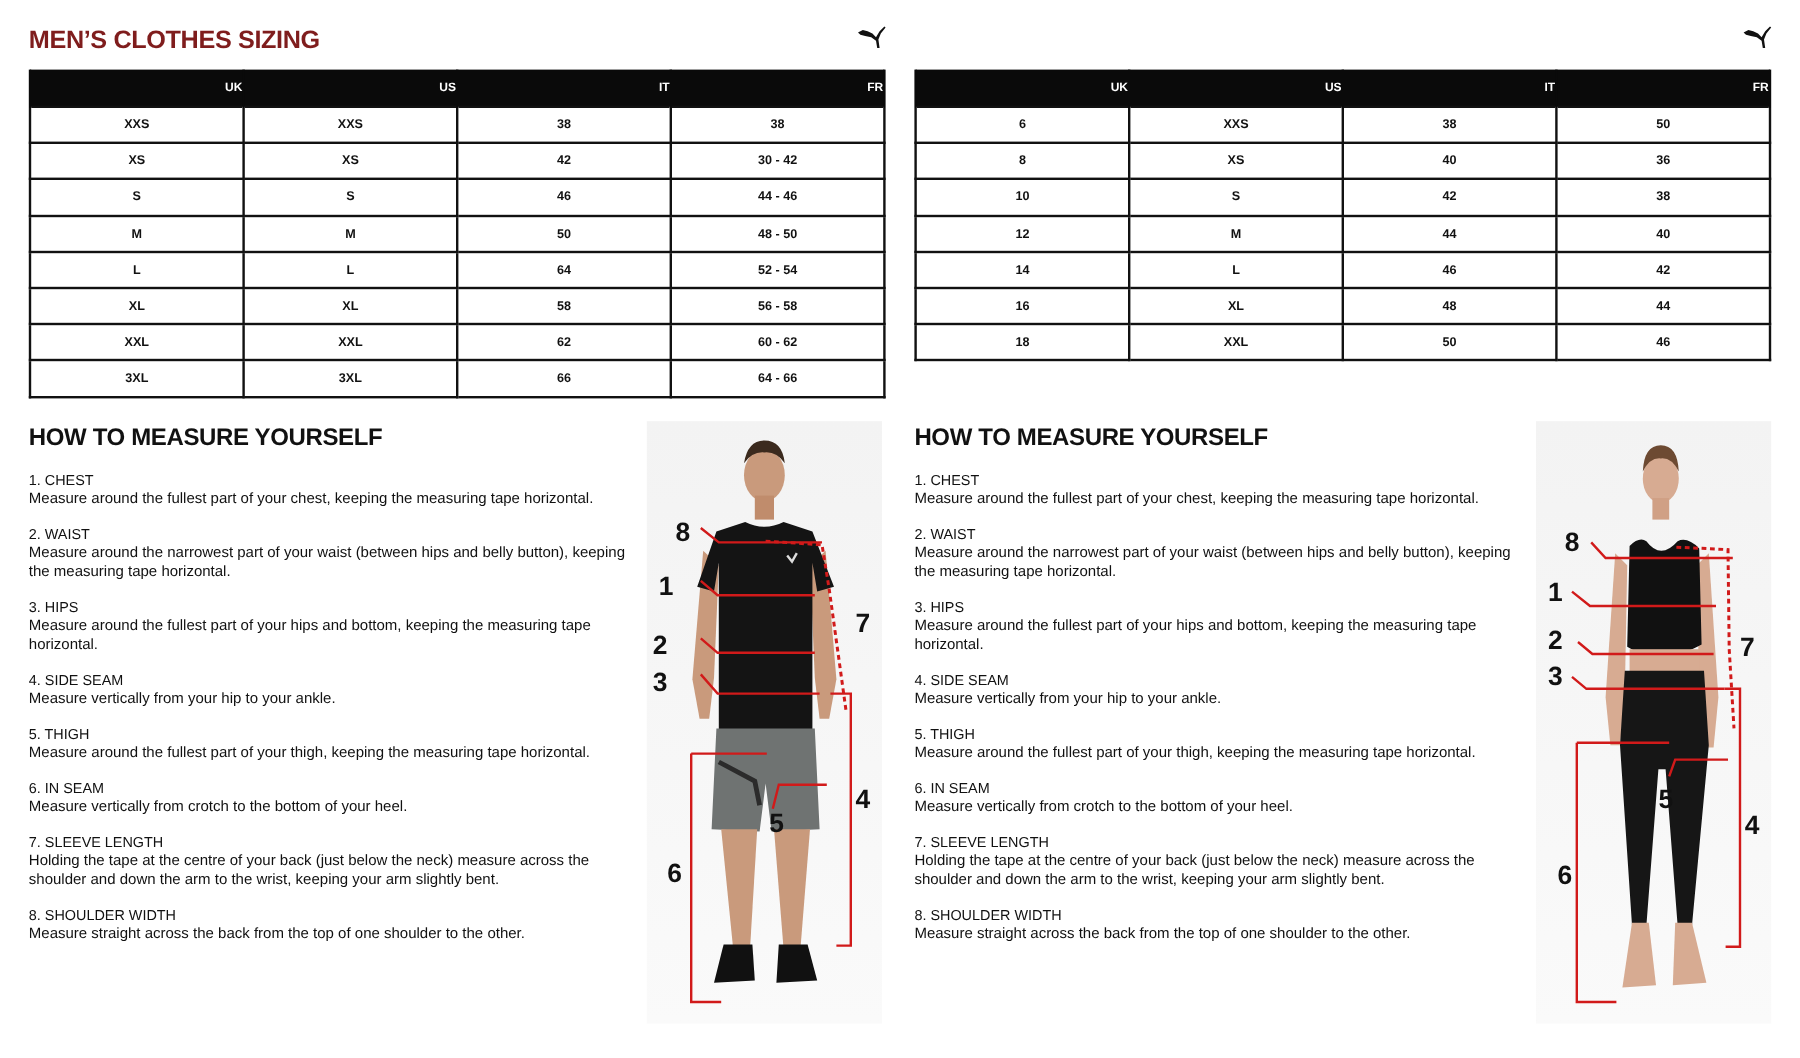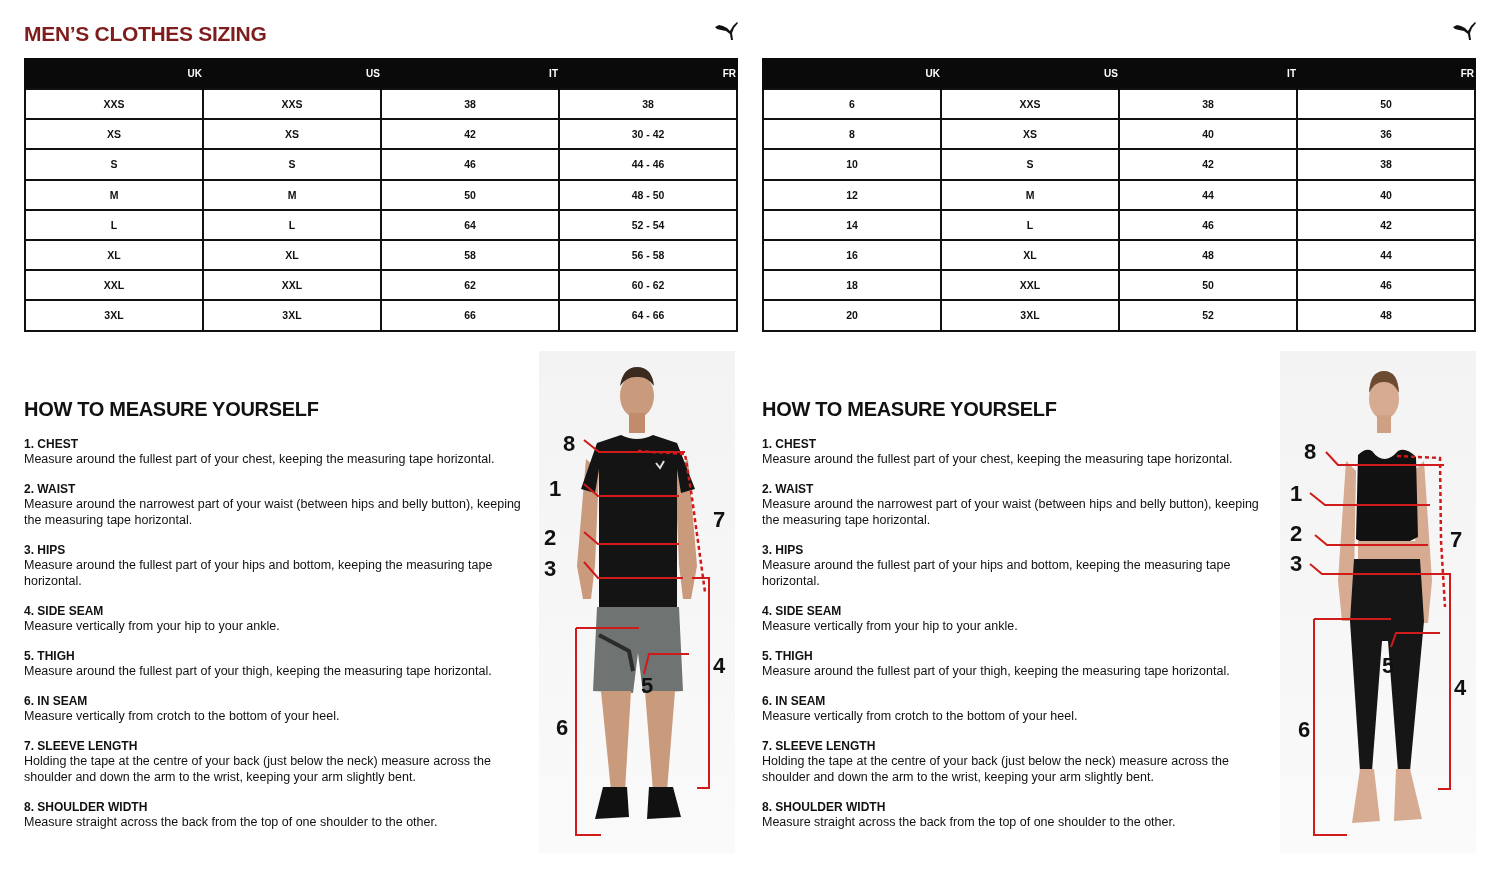--- a/index.html
+++ b/index.html
@@ -24,23 +24,23 @@
     background: #0a0a0a; color: #fff; height: 31px;
     font-size: 10px; font-weight: 700; text-align: right;
     border-left: 2px solid #0a0a0a; border-right: 2px solid #0a0a0a;
   }
   table.sizes td {
     height: 30.2px; text-align: center; font-size: 10.5px; font-weight: 700;
     border: 2px solid #111; color: #111;
   }
 
   .measure { position: absolute; top: 354px; left: 0; width: 500px; }
-  .measure h2 { font-size: 20px; font-weight: 700; letter-spacing: -0.3px; margin-bottom: 16px; margin-top: 44px; }
+  .measure h2 { font-size: 20px; font-weight: 700; letter-spacing: -0.3px; margin-bottom: 16px; }
   .item { margin-bottom: 15px; }
-  .item .head { font-size: 12px; font-weight: 700; line-height: 14px; }
+  .item .head { font-size: 12px; font-weight: 400; line-height: 14px; }
   .item .desc { font-size: 12.5px; line-height: 16px; }
 
   .photo {
     position: absolute; top: 351px; width: 196px; height: 502px;
     background: linear-gradient(#f3f3f3, #fafafa);
   }
   .panel.men .photo { left: 515px; }
   .panel.women .photo { left: 518px; }
   .photo svg { position: absolute; left: 0; top: 0; }
 </style>
@@ -250,26 +250,20 @@
         <td>XL</td>
         <td>48</td>
         <td>44</td>
       </tr>
       <tr>
         <td>18</td>
         <td>XXL</td>
         <td>50</td>
         <td>46</td>
       </tr>
-      <tr>
-        <td>20</td>
-        <td>3XL</td>
-        <td>52</td>
-        <td>48</td>
-      </tr>
     </tbody>
   </table>
 
   <div class="measure">
     <h2>HOW TO MEASURE YOURSELF</h2>
     <div class="item">
       <div class="head">1. CHEST</div>
       <div class="desc">Measure around the fullest part of your chest, keeping the measuring tape horizontal.</div>
     </div>
     <div class="item">

